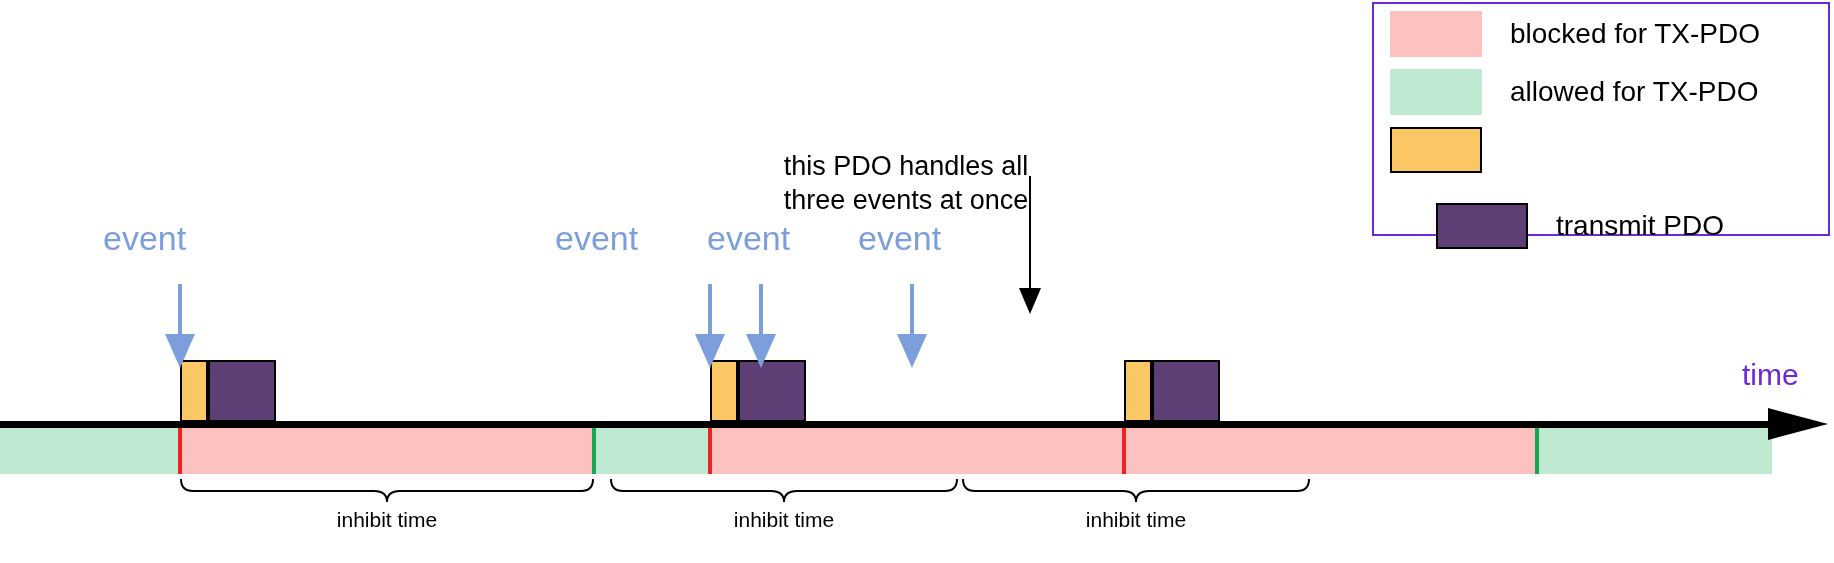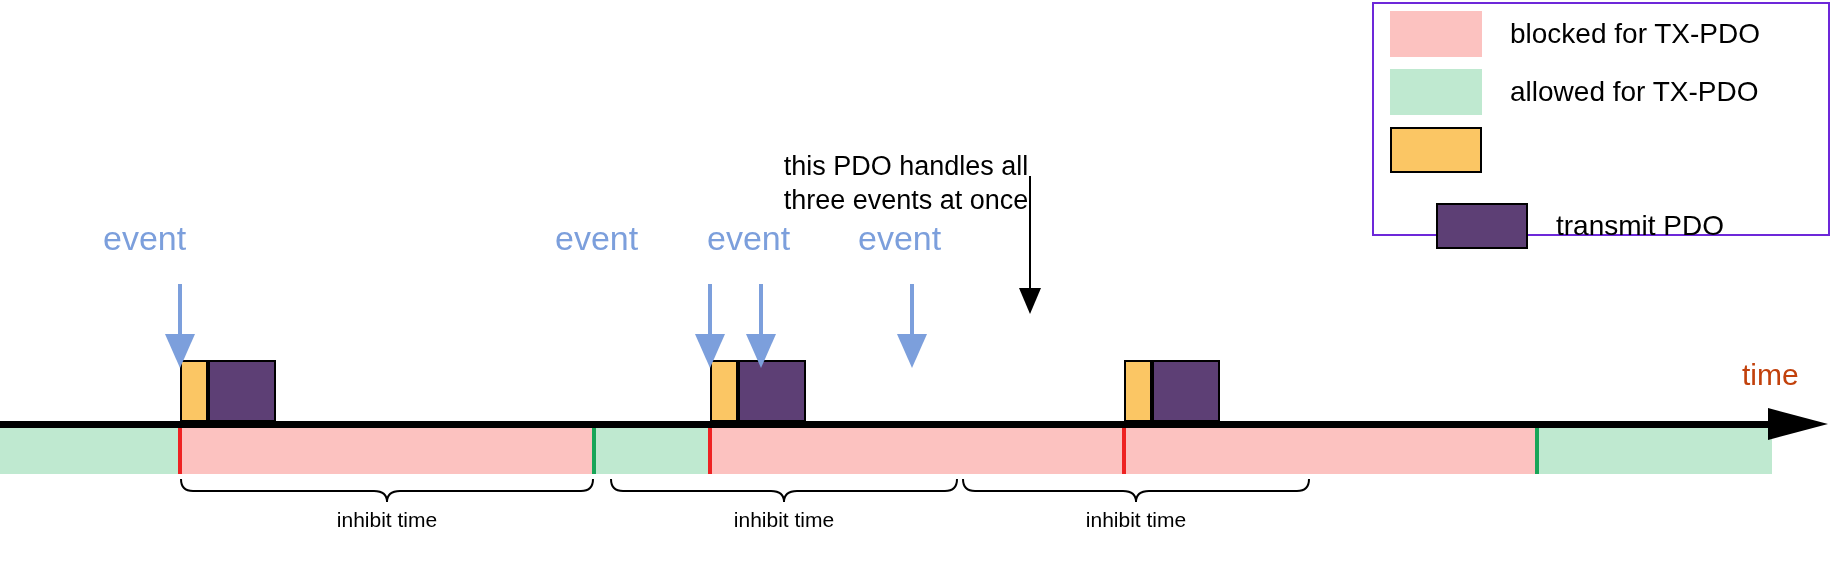--- a/index.html
+++ b/index.html
@@ -33,21 +33,21 @@
     width: 0;
     height: 0;
     border-top: 16px solid transparent;
     border-bottom: 16px solid transparent;
     border-left: 60px solid #000000;
   }
   .axis-label {
     left: 1742px;
     top: 358px;
     font-size: 30px;
-    color: #c2410c;
+    color: #6d28d9;
     white-space: nowrap;
   }
 
   
   .band {
     top: 428px;
     height: 46px;
   }
   .band-allowed { background: #bfe9d0; }
   .band-blocked { background: #fcc2c0; }

